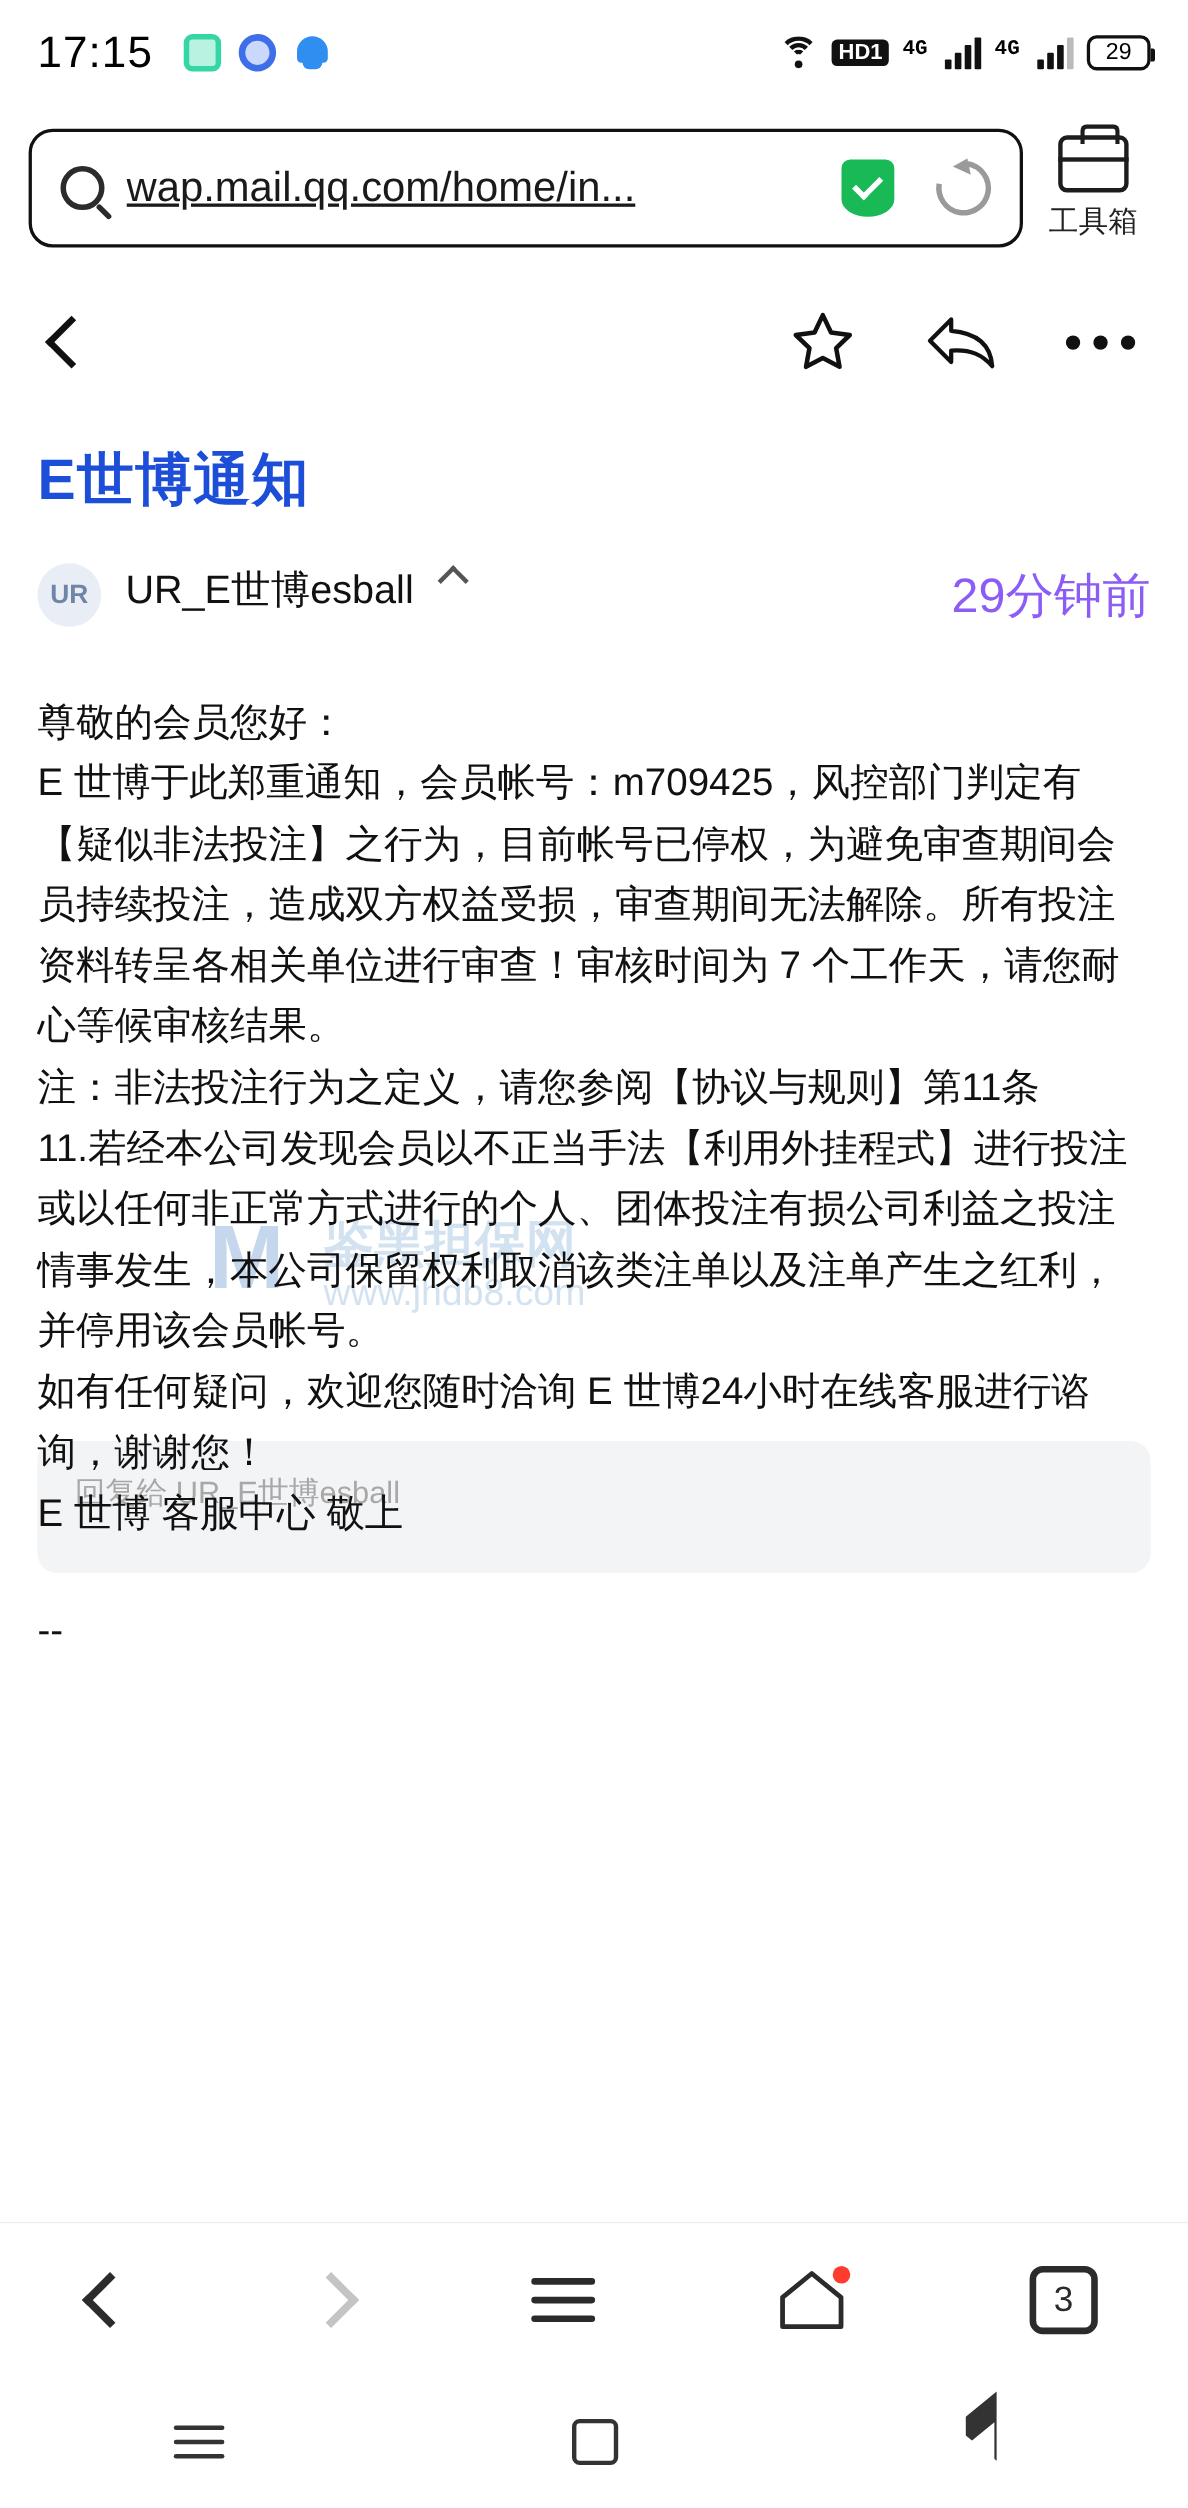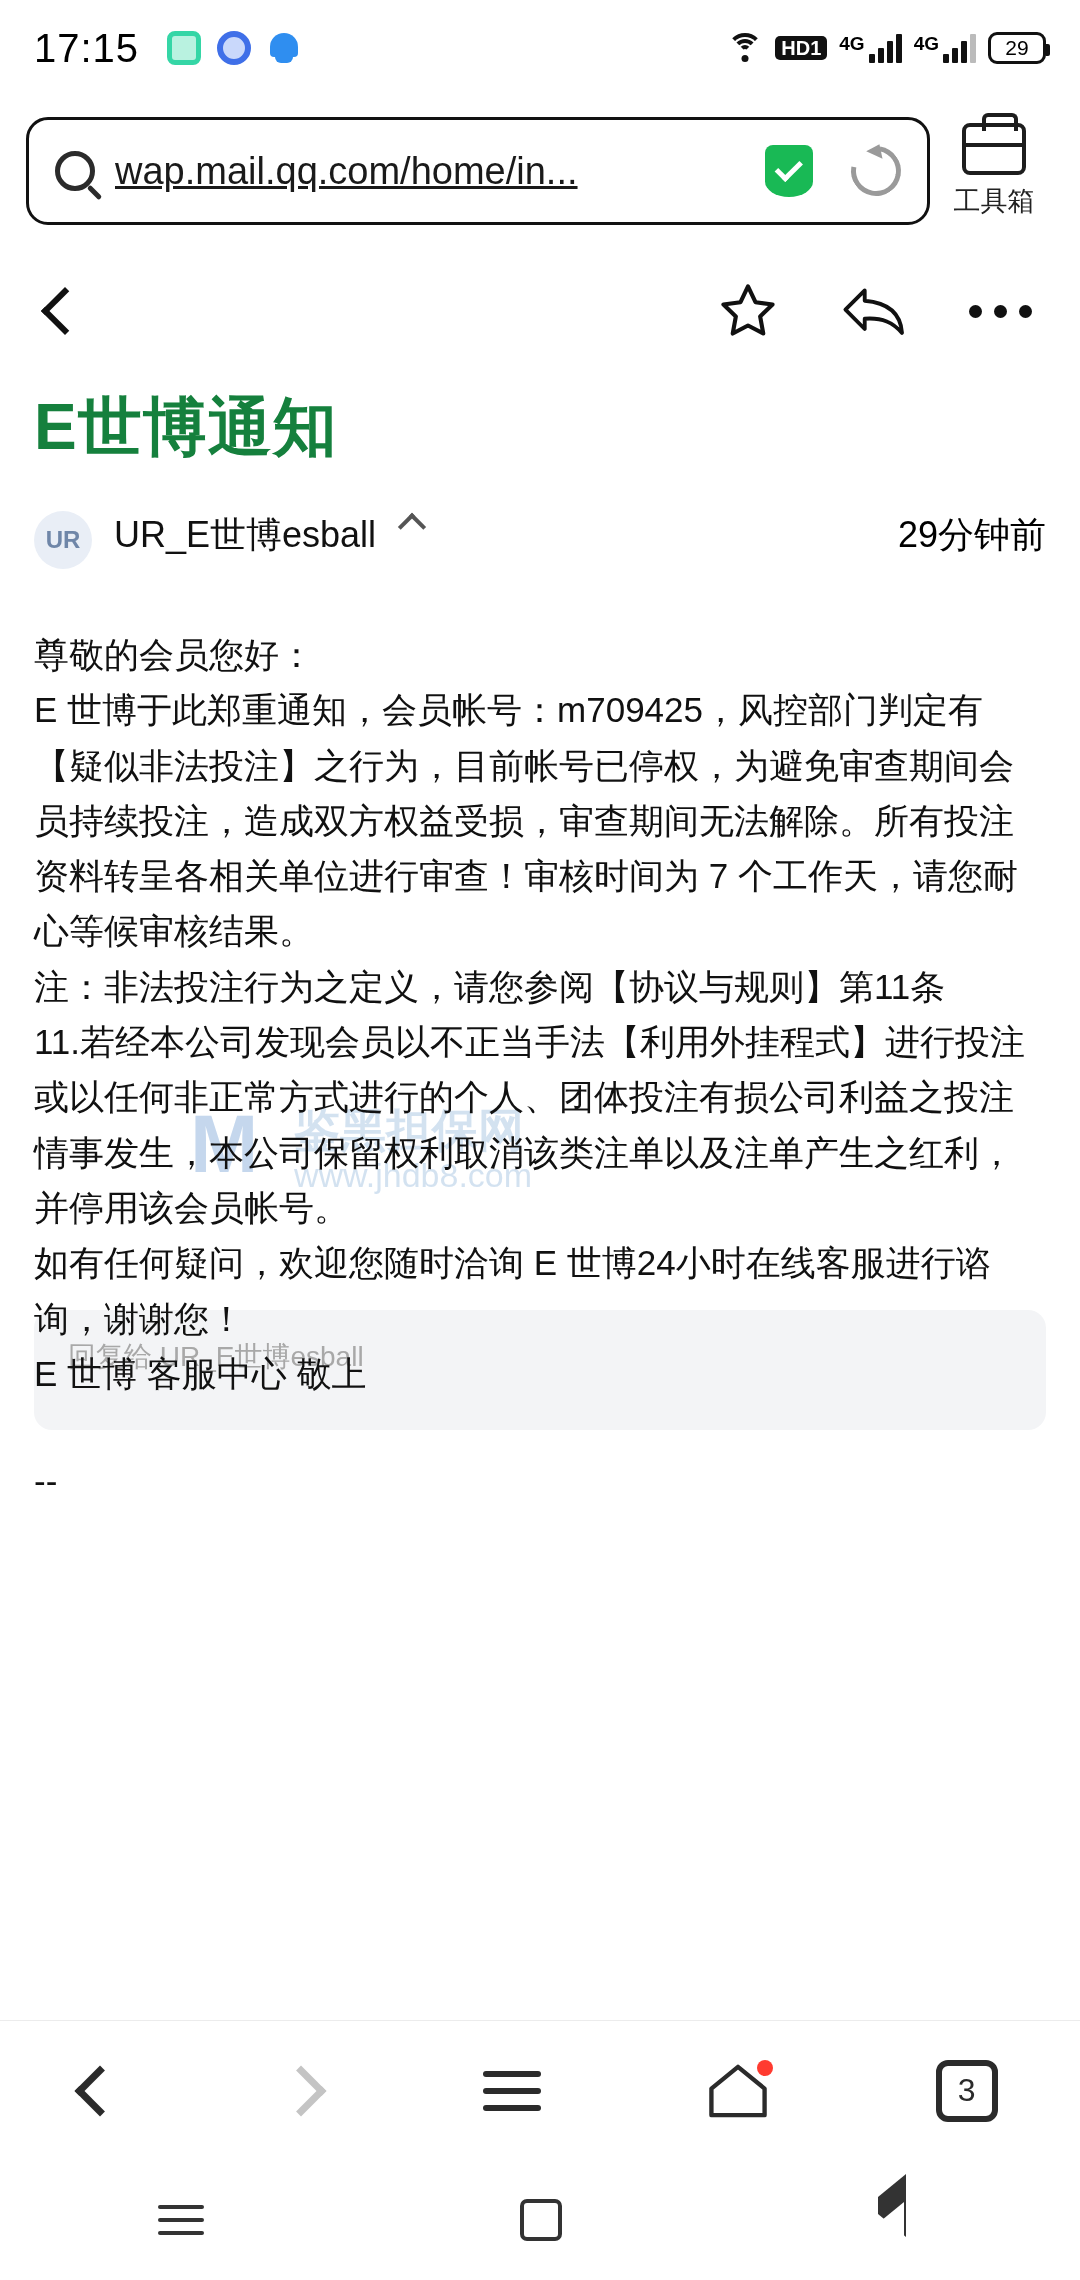--- a/index.html
+++ b/index.html
@@ -85,21 +85,21 @@
   }
   .hd-badge {
     font-size: 20px;
     font-weight: 700;
     background: #111;
     color: #fff;
     border-radius: 5px;
     padding: 2px 6px;
     line-height: 1;
   }
-  .sig-group { display: flex; align-items: flex-start; gap: 3px; }
+  .sig-group { display: flex; align-items: flex-start; gap: 15px; font-family: Liberation Mono, monospace; }
   .sig-label { font-size: 19px; font-weight: 700; align-self: flex-start; margin-right: 1px;}
   .bars { display: flex; align-items: flex-end; gap: 3px; height: 30px; }
   .bars i { display: block; width: 6px; background: #111; border-radius: 1px; }
   .bars i:nth-child(1) { height: 9px; }
   .bars i:nth-child(2) { height: 15px; }
   .bars i:nth-child(3) { height: 22px; }
   .bars i:nth-child(4) { height: 29px; }
   .bars.dim i:nth-child(4) { background: #bbb; }
   .battery {
     width: 58px; height: 32px;
@@ -238,24 +238,24 @@
   .star-icon { width: 66px; height: 62px; }
   .reply-icon { width: 72px; height: 60px; margin-left: 58px; }
   .dots { display: flex; gap: 12px; margin-left: 58px; }
   .dots i { width: 13px; height: 13px; background: #111; border-radius: 50%; display: block; }
 
   
   .mail {
     padding: 0 34px;
   }
   .mail-title {
-    font-size: 64px;
+    font-size: 52px;
     font-weight: 700;
-    color: #15803d;
-    margin-top: 8px;
+    color: #1d4ed8;
+    margin-top: 26px;
     margin-bottom: 40px;
     letter-spacing: 1px;
   }
   .sender-row {
     display: flex;
     align-items: flex-start;
     padding-bottom: 28px;
   }
   .avatar {
     width: 58px; height: 58px;
@@ -275,22 +275,22 @@
   .chevron-up {
     width: 20px; height: 20px;
     border-left: 4px solid #555;
     border-top: 4px solid #555;
     transform: rotate(45deg);
     margin-left: 26px;
     margin-top: 6px;
   }
   .sender-spacer { flex: 1; }
   .mail-time {
-    font-size: 36px;
-    color: #000000;
+    font-size: 44px;
+    color: #8b5cf6;
   }
   .mail-body {
     font-size: 35px;
     line-height: 1.58;
     color: #111;
     margin-top: 30px;
     position: relative;
     z-index: 2;
   }
   .mail-body p { margin: 0; }

